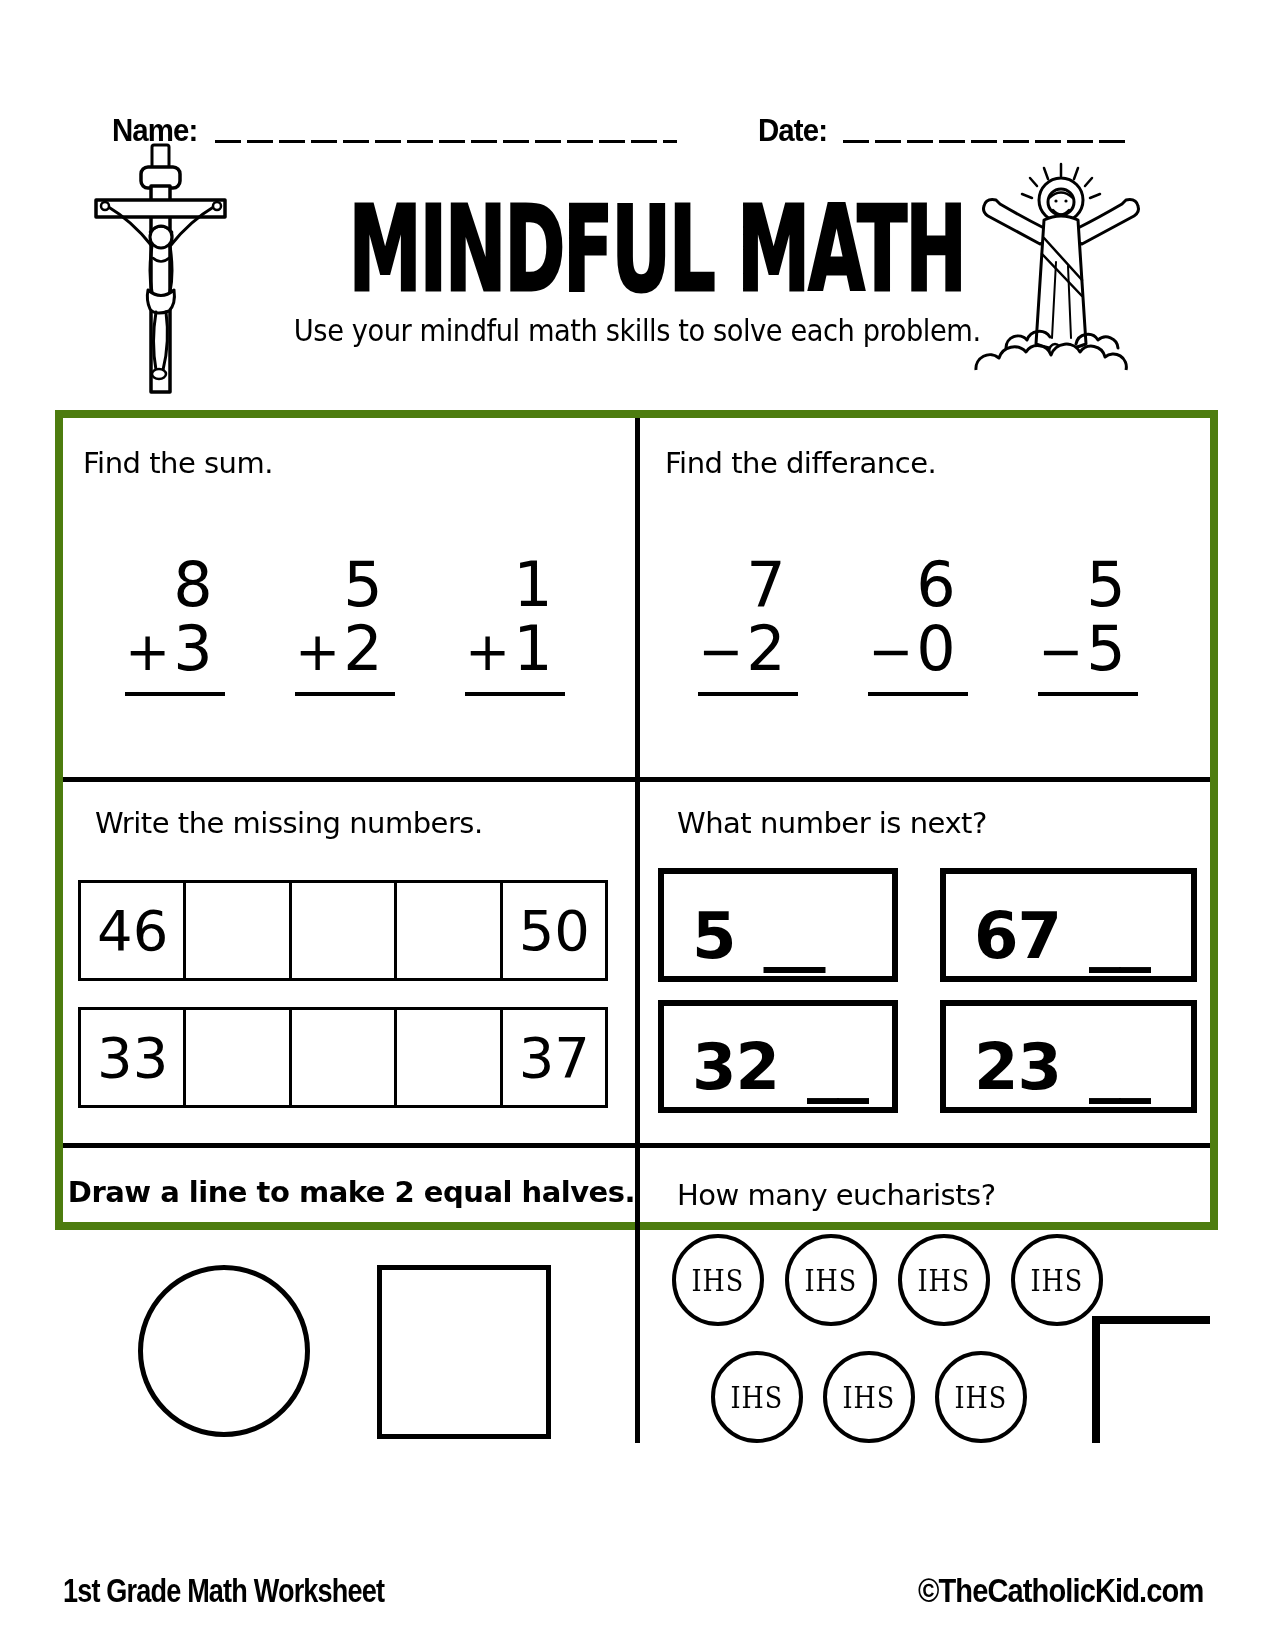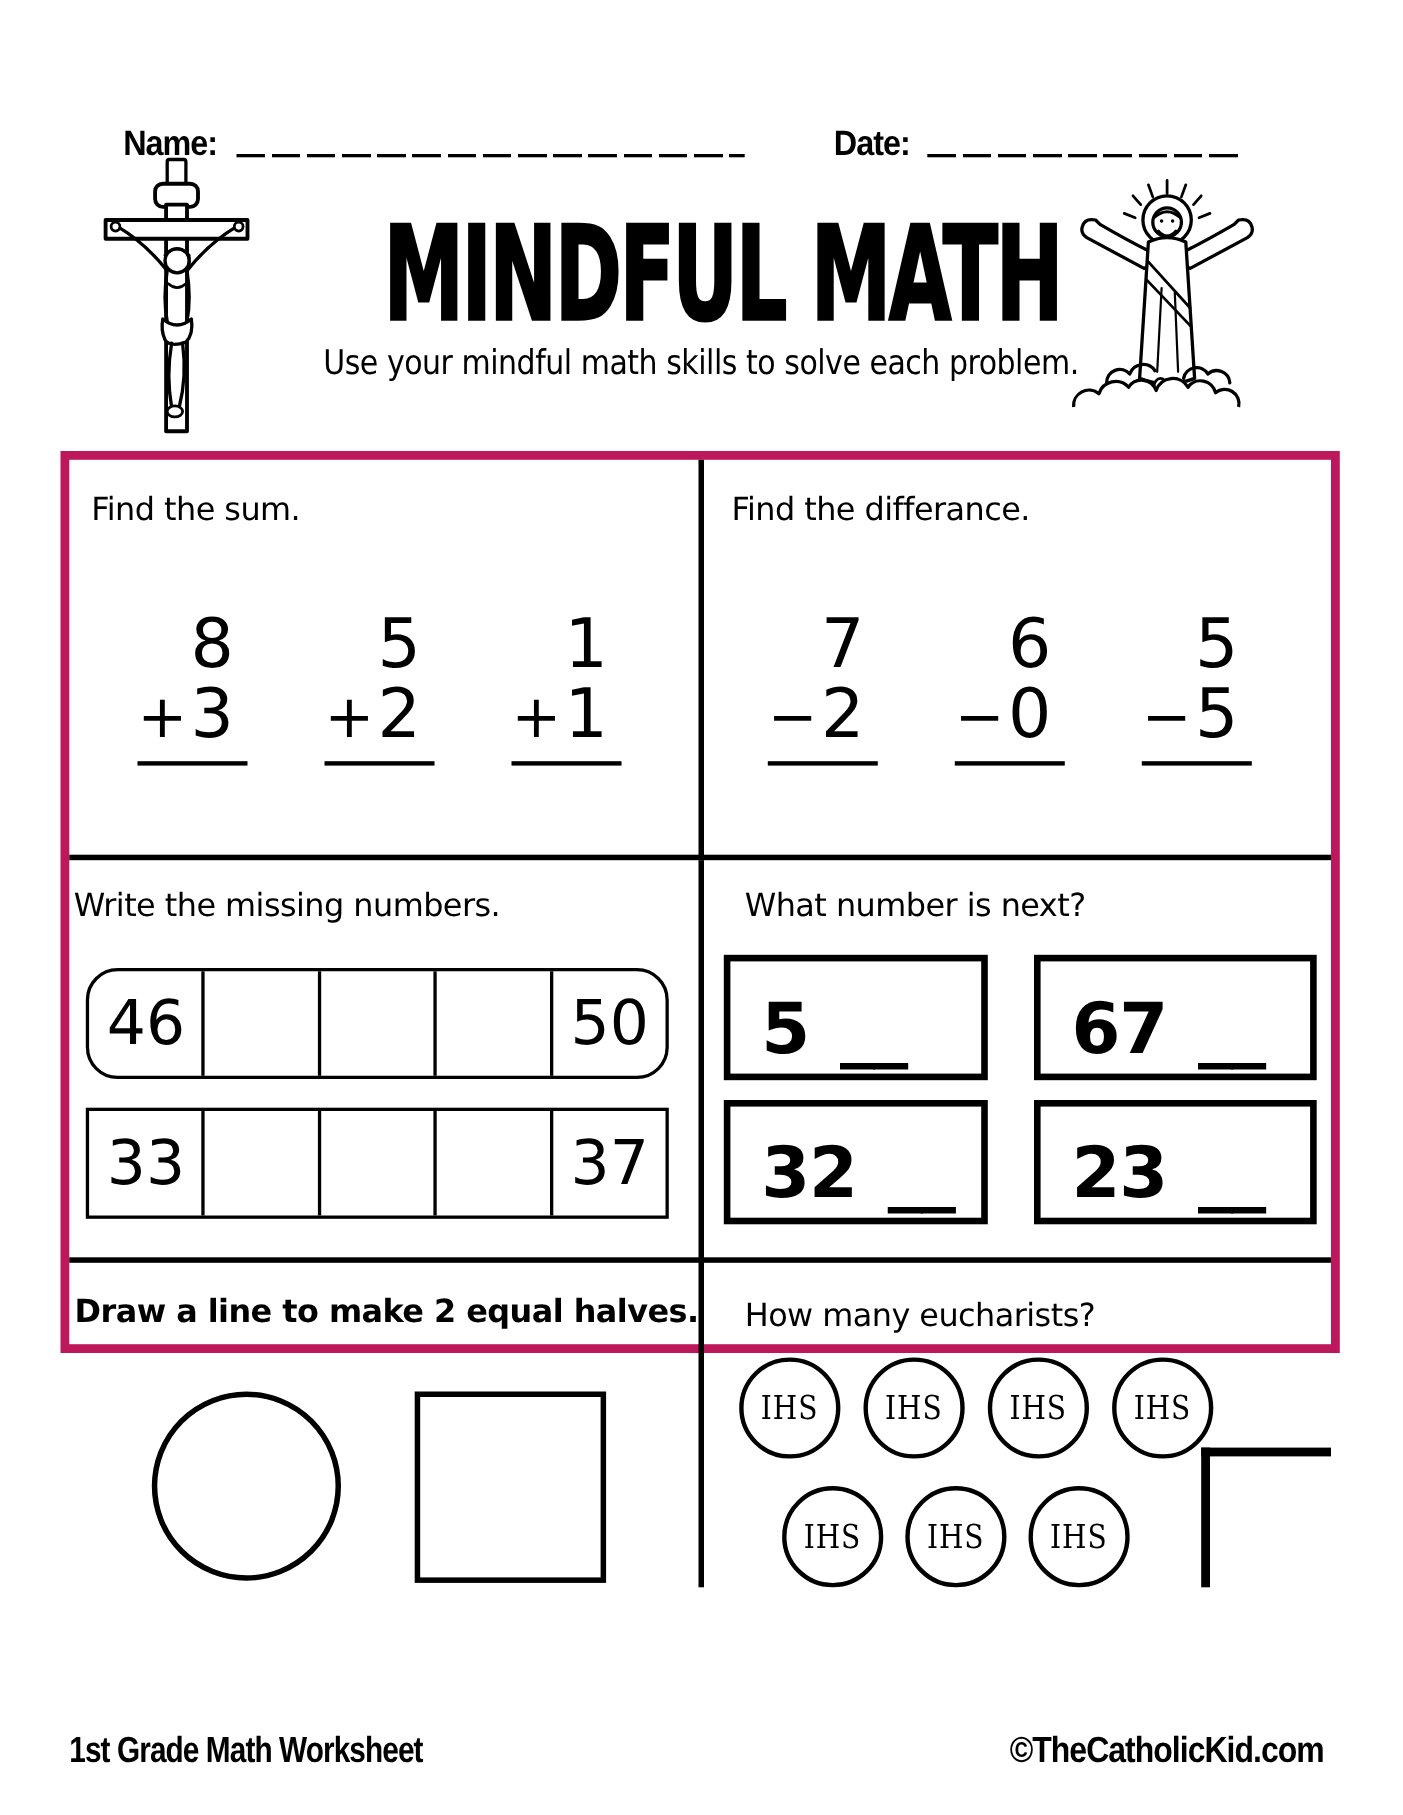--- a/index.html
+++ b/index.html
@@ -39,21 +39,21 @@
   }
   .subtitle-wrap { position:absolute; left:160px; right:160px; top:312px; text-align:center; }
   .subtitle {
     display:inline-block; white-space:nowrap; font-size:31px; font-weight:500;
     transform:scaleX(.88); transform-origin:center; letter-spacing:-0.5px;
   }
 
   
   .grid {
     position:absolute; left:55px; top:410px; width:1163px; height:820px;
-    border:8px solid #be185d; display:grid;
+    border:8px solid #4d7c0f; display:grid;
     grid-template-columns:577px 1fr; grid-template-rows:364px 366px 1fr;
     background:#fff;
   }
   .cell { position:relative; overflow:hidden; }
   .cell.cl { border-right:5px solid #000; }
   .cell.rb { border-bottom:5px solid #000; }
   .cell6 { overflow:visible; }
   .prompt { font-size:29px; font-weight:500; letter-spacing:-0.5px; }
 
   
@@ -62,23 +62,23 @@
   .problems { display:flex; gap:70px; margin:74px 0 0 62px; }
   .s-diff .problems { margin-left:58px; }
   .problem { width:100px; }
   .prow { display:flex; align-items:baseline; line-height:1; }
   .prow .op { width:36px; font-size:54px; }
   .prow .num { flex:1; text-align:center; font-size:62px; }
   .prow + .prow { margin-top:2px; }
   .answer-rule { height:4px; background:#000; margin-top:12px; }
 
   
-  .s-miss .prompt { margin:24px 0 0 4px; }
+  .s-miss .prompt { margin:24px 0 0 32px; }
   .strip { display:flex; width:530px; height:101px; border:3px solid #000; margin-left:15px; }
-  .strip-row1 { margin-top:40px;border-radius:29px; }
+  .strip-row1 { margin-top:40px; }
   .strip-row2 { margin-top:26px; }
   .mcell {
     flex:1; border-left:3px solid #000; display:flex; align-items:center;
     padding-left:16px; font-size:56px; line-height:1;
   }
   .mcell:first-child { border-left:none; }
 
   
   .s-next .prompt { margin:24px 0 0 37px; }
   .nboxes {

